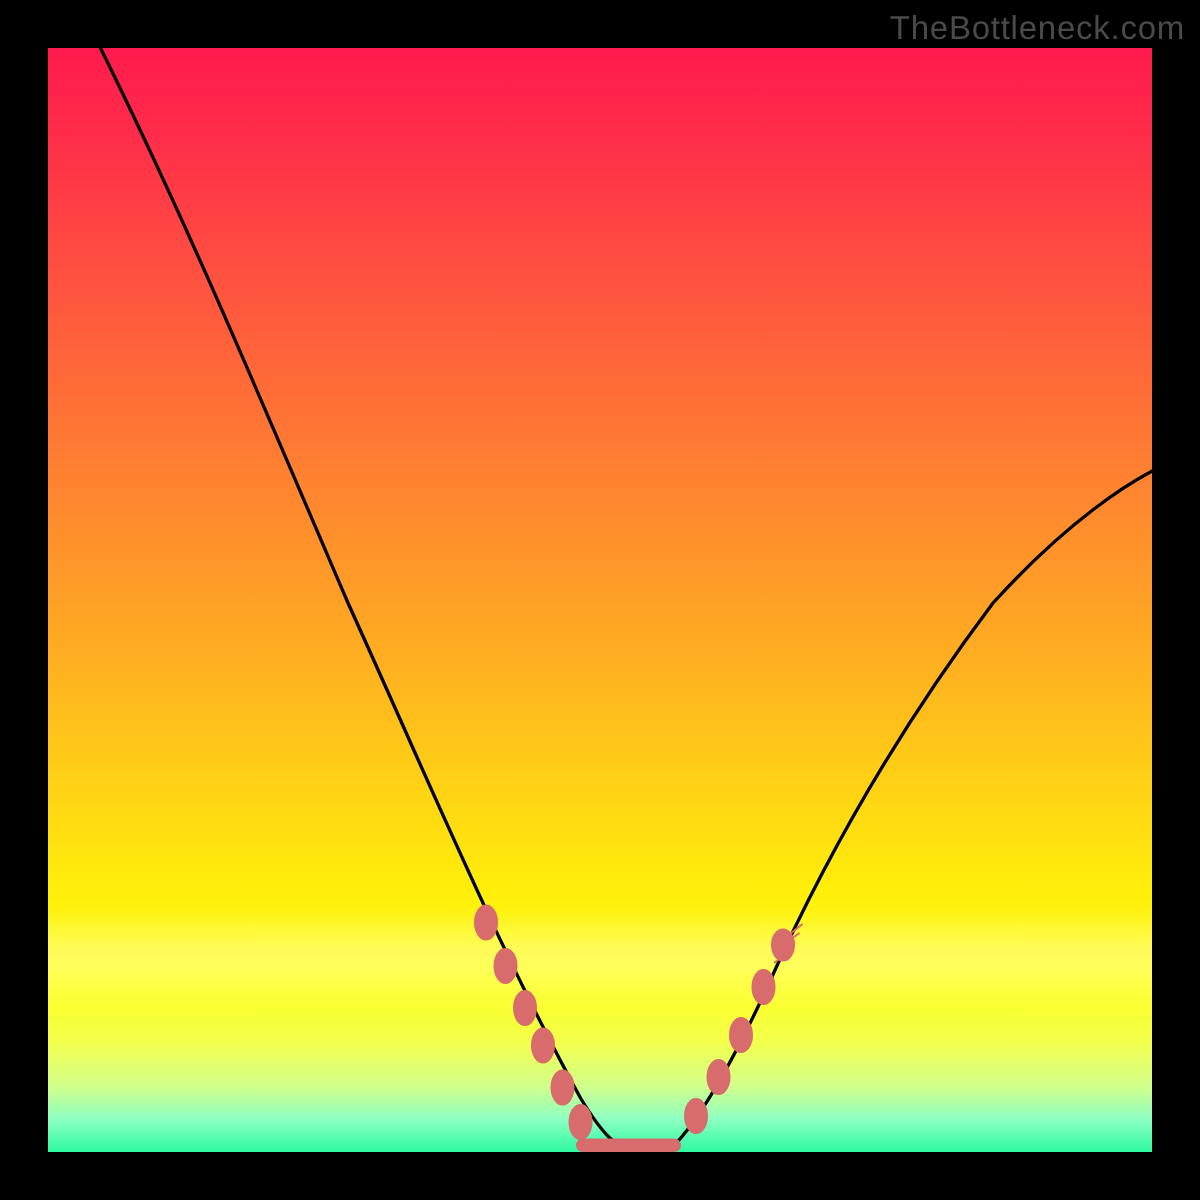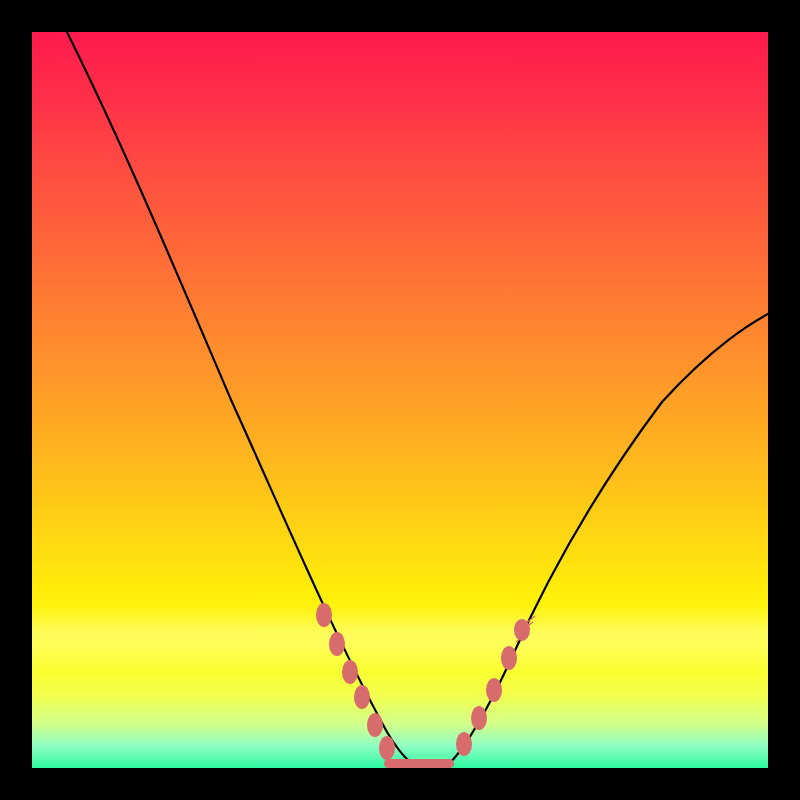--- a/index.html
+++ b/index.html
@@ -125,13 +125,14 @@
       <g>
         <line class="feather" x1="493" y1="592" x2="503" y2="584"></line>
         <line class="feather" x1="490" y1="598" x2="501" y2="590"></line>
         <line class="feather" x1="487" y1="604" x2="498" y2="596"></line>
         <line class="feather" x1="484" y1="610" x2="495" y2="602"></line>
       </g>
 
     </svg>
   </div>
 
+  <div class="watermark">TheBottleneck.com</div>
 </div>
 
 </body></html>

